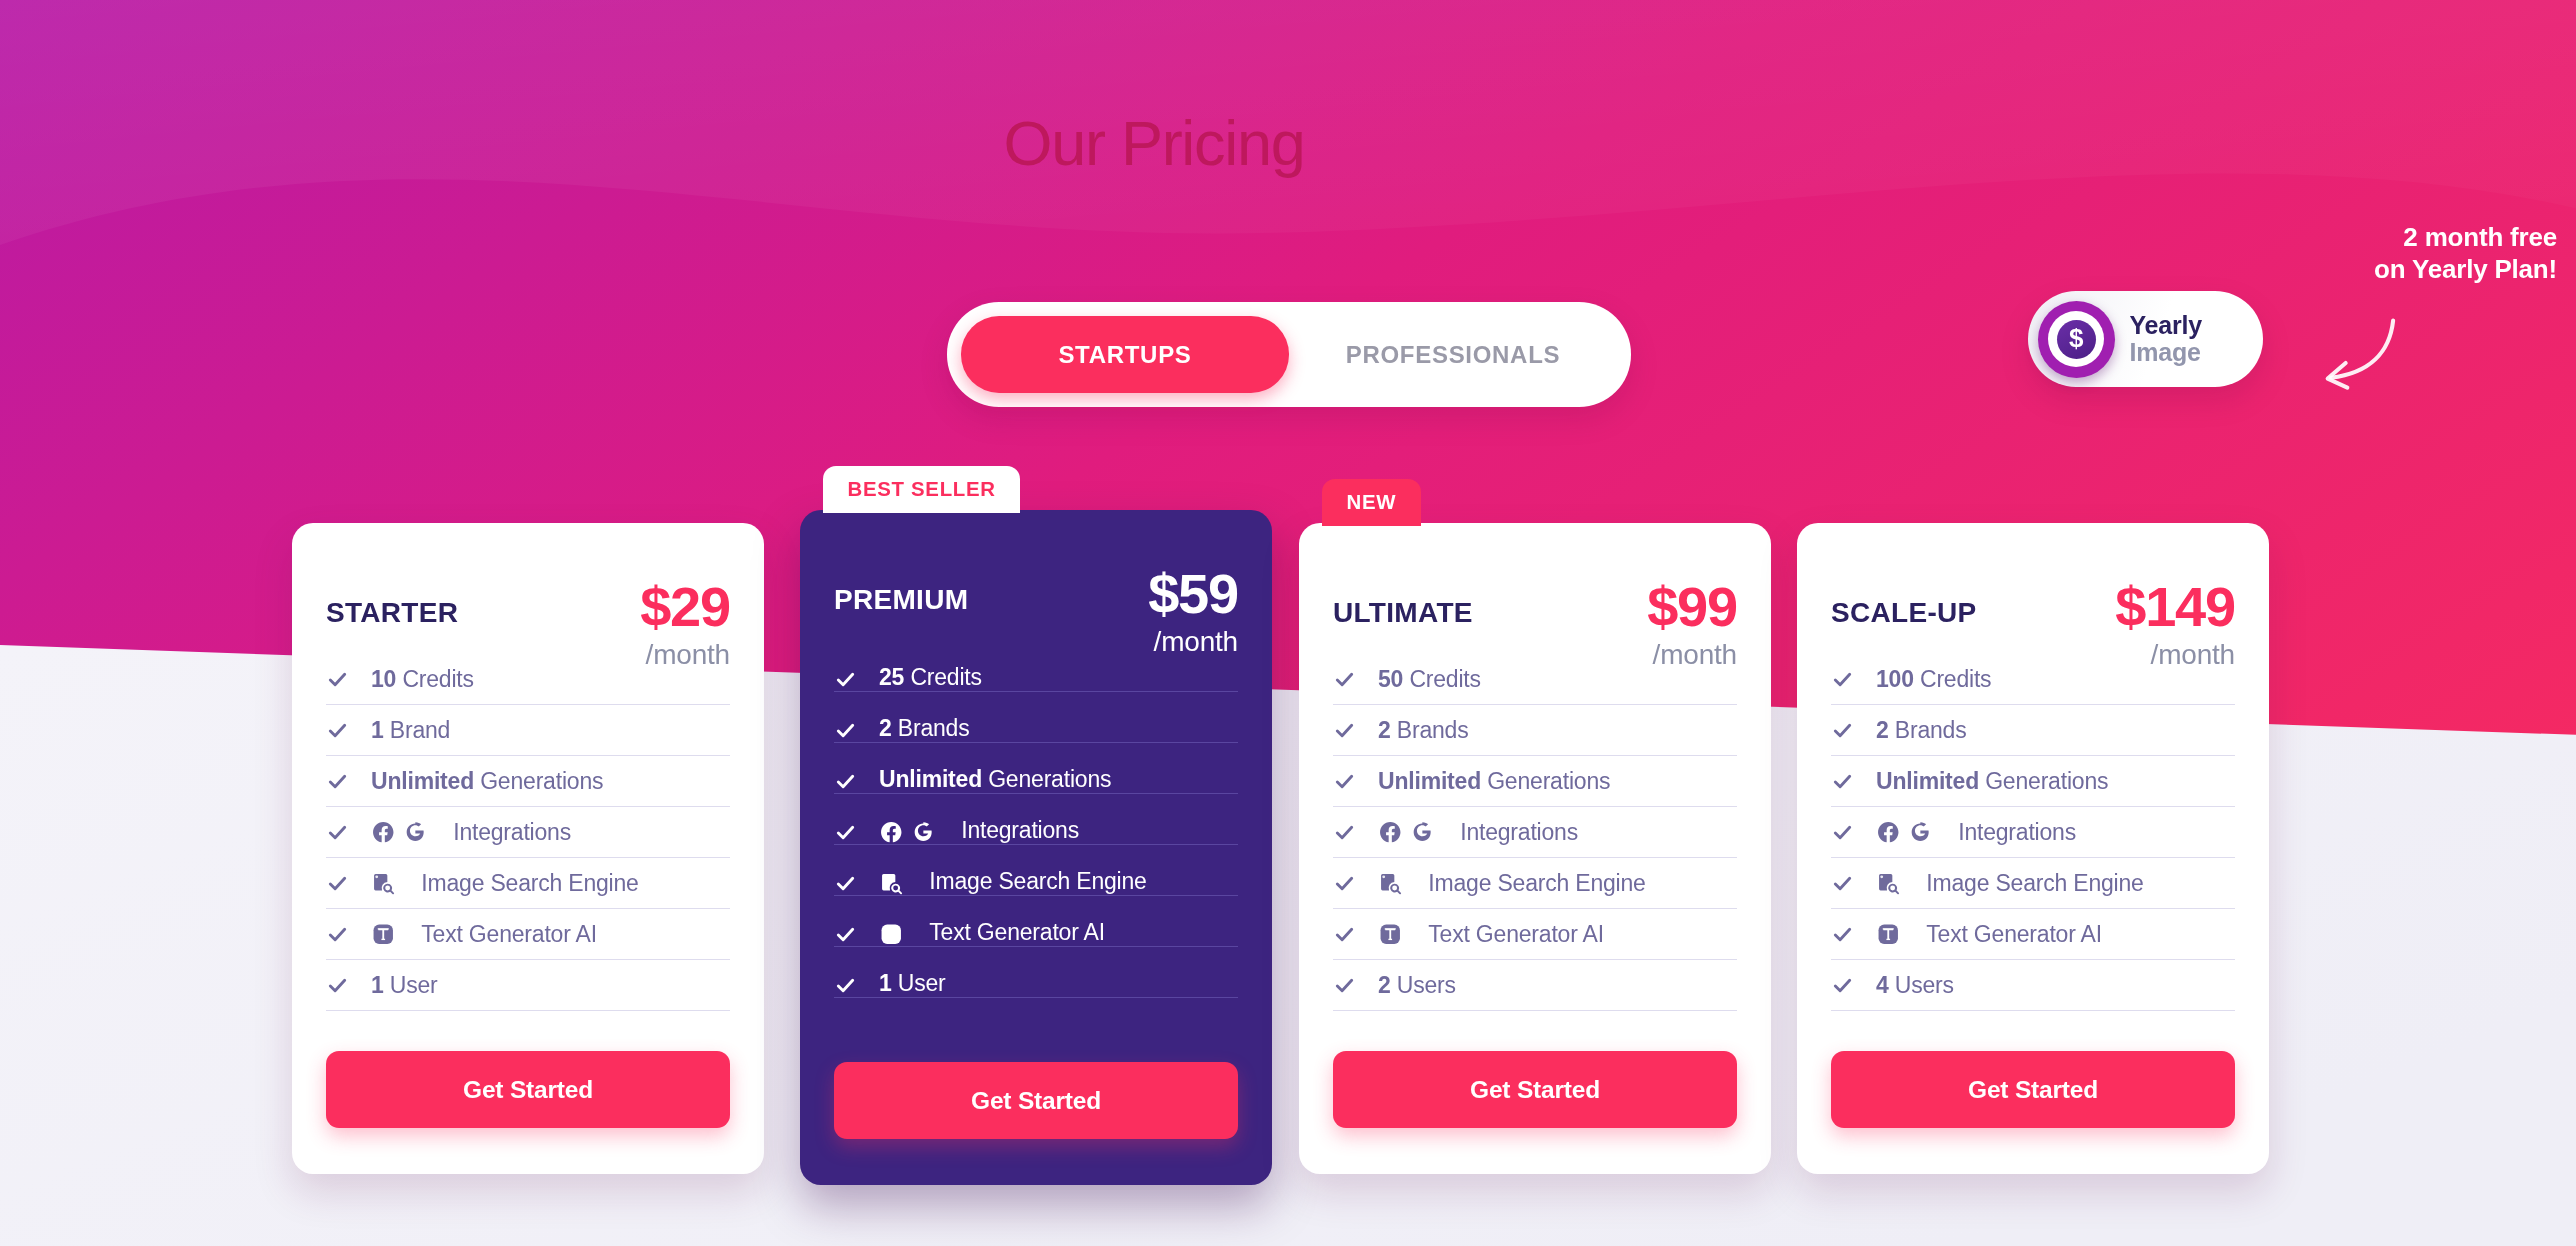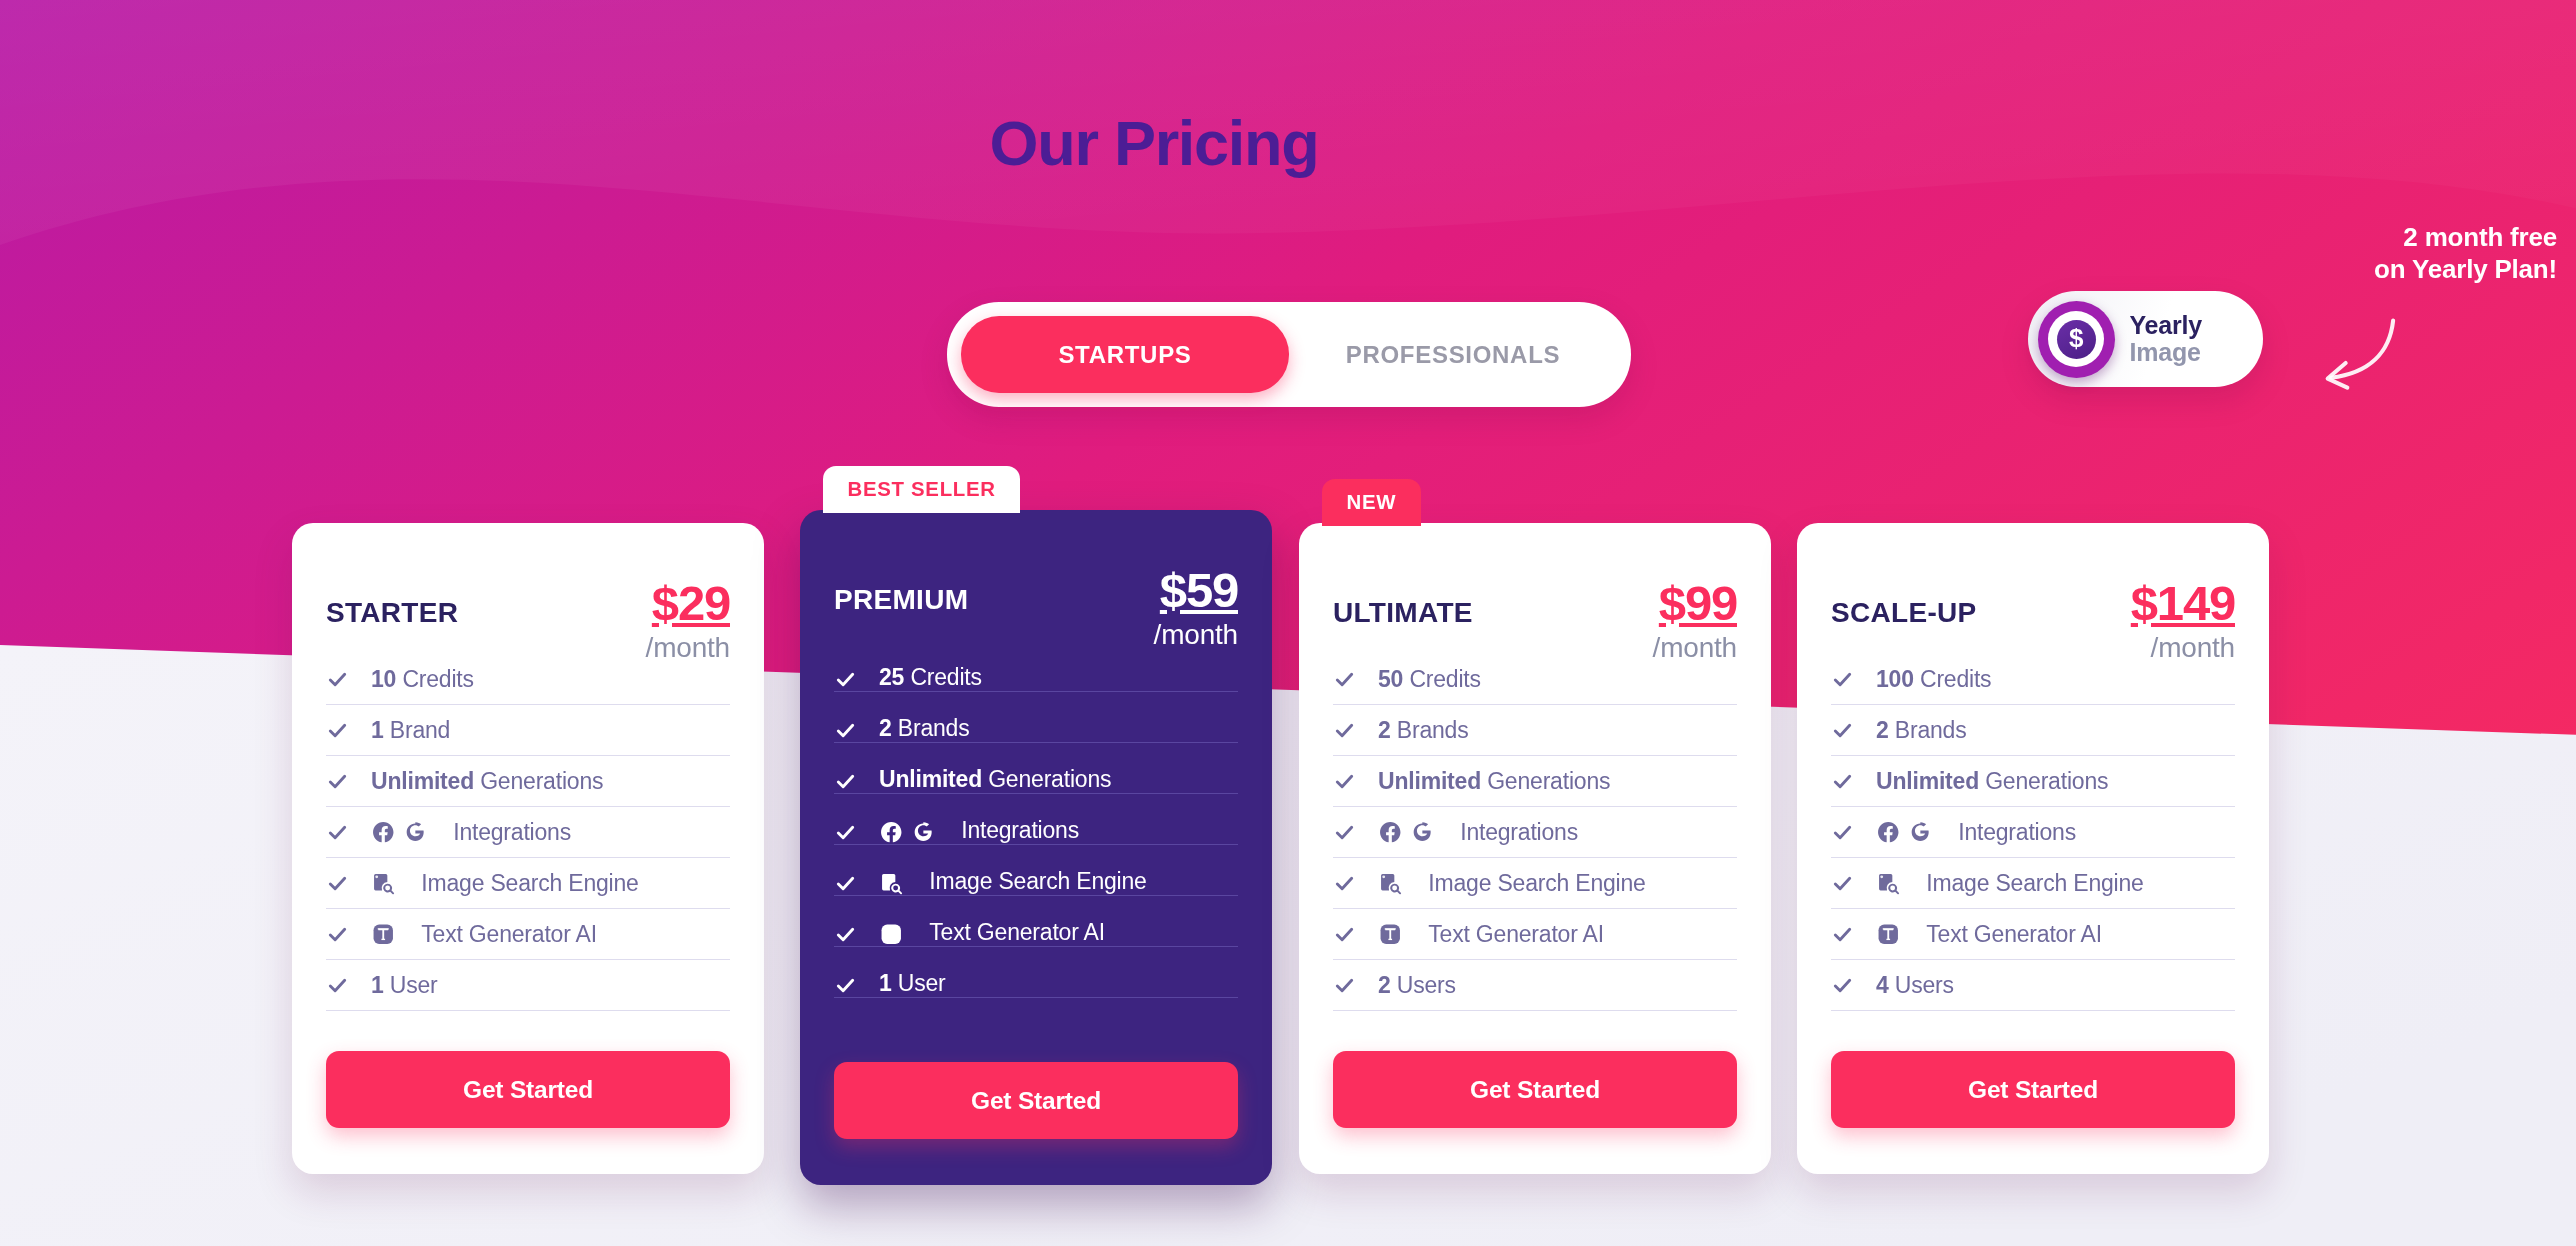--- a/index.html
+++ b/index.html
@@ -27,23 +27,23 @@
     display: block;
   }
 
   
   .page-title {
     position: absolute;
     top: 112px;
     left: 0;
     width: 2308px;
     text-align: center;
-    color: #4c1d95;
+    color: #be185d;
     font-size: 63px;
-    font-weight: 700;
+    font-weight: 400;
     letter-spacing: -1.3px;
     line-height: 1;
   }
 
   
   .toggle {
     position: absolute;
     top: 302px;
     left: 947px;
     width: 684px;
@@ -211,26 +211,25 @@
   .plan-name {
     font-size: 28px;
     font-weight: 700;
     letter-spacing: 0.3px;
     color: #2b2160;
     padding-top: 18px;
   }
   .card.dark .plan-name { color: #ffffff; }
   .price-wrap { text-align: right; line-height: 1; }
   .price {
-    font-size: 49px;
+    font-size: 56px;
     font-weight: 700;
     color: #fb2e5e;
     letter-spacing: -1.2px;
     display: block;
-    text-decoration: underline;
   }
   .card.dark .price { color: #ffffff; }
   .period {
     font-size: 28px;
     color: #8b8fa6;
     display: block;
     margin-top: 5.7px;
     letter-spacing: -0.2px;
   }
   .card.dark .period { color: #ffffff; }

